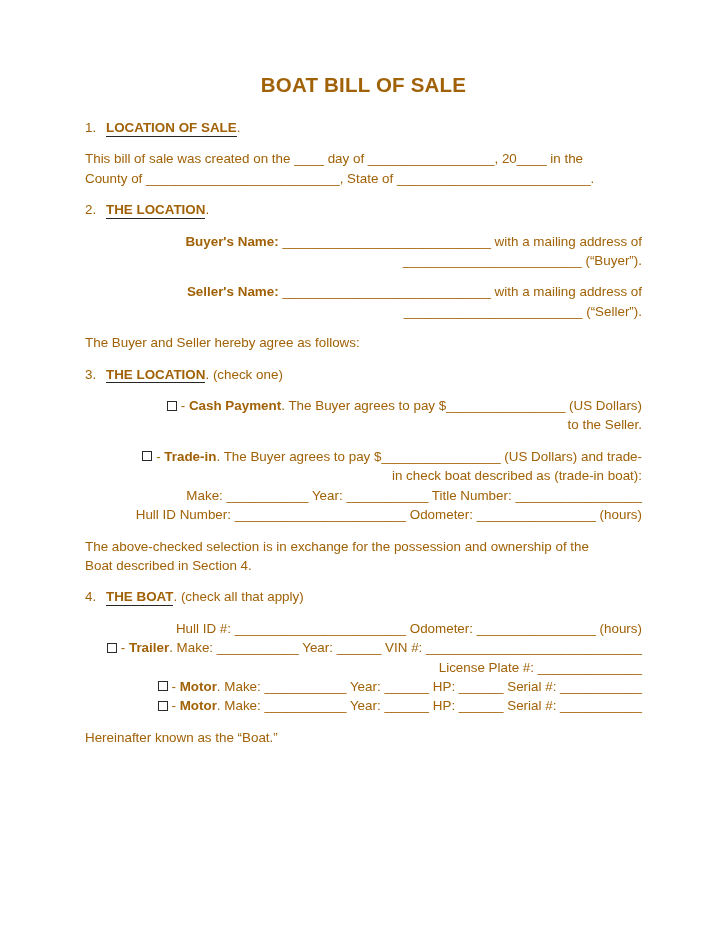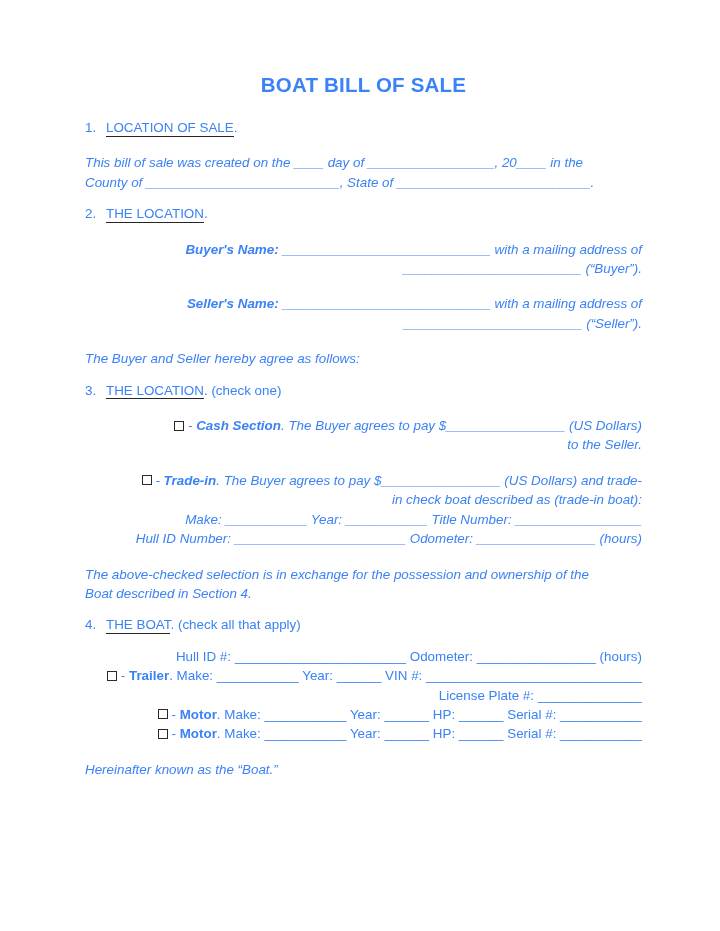--- a/index.html
+++ b/index.html
@@ -4,40 +4,40 @@
 <style>
   html, body { margin: 0; padding: 0; background: #ffffff; }
   .page {
     width: 720px;
     height: 931px;
     background: #ffffff;
     box-sizing: border-box;
     padding: 73px 78px 12px 85px;
     font-family: "Liberation Sans", sans-serif;
     font-size: 13.4px;
-    color: #3b82f6;
+    color: #a16207;
     overflow: hidden;
   }
   .doc-title {
     font-size: 20.5px;
     font-weight: 700;
     text-align: center;
     letter-spacing: 0.2px;
     line-height: 24px;
     margin: 0 0 21px 0;
   }
   .heading {
     line-height: 19.4px;
     margin: 0 0 12px 0;
     white-space: nowrap;
   }
   .sec-num { display: inline-block; width: 21px; font-weight: 400; }
-  .sec-title { font-weight: 400; border-bottom: 1.6px solid #262626; padding-bottom: 0.5px; }
+  .sec-title { font-weight: 700; border-bottom: 1.6px solid #262626; padding-bottom: 0.5px; }
   .sec-suffix { font-weight: 400; }
-  .para { margin: 16px 0 12px 0; font-style: italic; }
+  .para { margin: 0 0 12px 0; }
   .group { margin: 0 0 12px 0; }
   .line { display: block; line-height: 19.4px; white-space: nowrap; }
   .indent { margin-left: 20px; text-align: right; }
   .bold { font-weight: 700; }
   .checkbox {
     display: inline-block;
     width: 8px;
     height: 8px;
     border: 1.3px solid #2a2a2a;
     vertical-align: baseline;
@@ -72,21 +72,21 @@
     </div>
     <div class="para">
       <span class="line">The Buyer and Seller hereby agree as follows:</span>
     </div>
   </div>
 
   <div>
     <div class="heading"><span class="sec-num">3.</span><span class="sec-title">THE LOCATION</span><span class="sec-suffix">. (check one)</span></div>
 
     <div class="para indent">
-      <span class="line"><span class="checkbox"></span><span> - </span><span class="bold">Cash Section</span><span>. The Buyer agrees to pay $________________ (US Dollars)</span></span>
+      <span class="line"><span class="checkbox"></span><span> - </span><span class="bold">Cash Payment</span><span>. The Buyer agrees to pay $________________ (US Dollars)</span></span>
       <span class="line">to the Seller.</span>
     </div>
 
     <div class="para indent">
       <span class="line"><span class="checkbox"></span><span> - </span><span class="bold">Trade-in</span><span>. The Buyer agrees to pay $________________ (US Dollars) and trade-</span></span>
       <span class="line">in check boat described as (trade-in boat):</span>
       <span class="line">Make: ___________ Year: ___________ Title Number: _________________</span>
       <span class="line">Hull ID Number: _______________________ Odometer: ________________ (hours)</span>
     </div>
 

